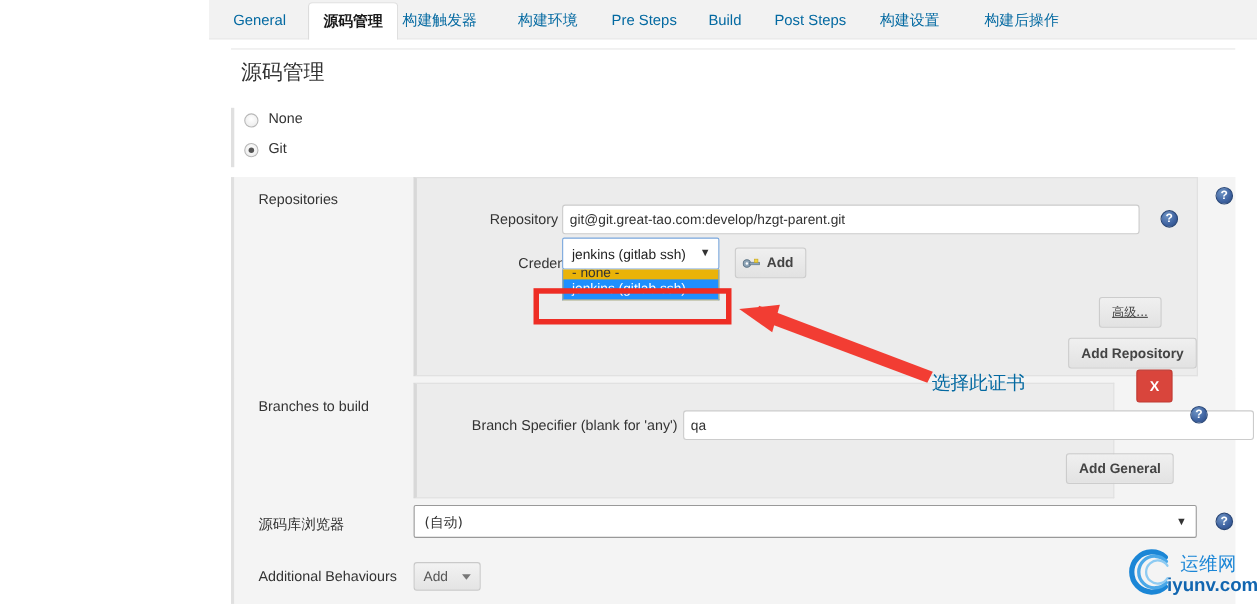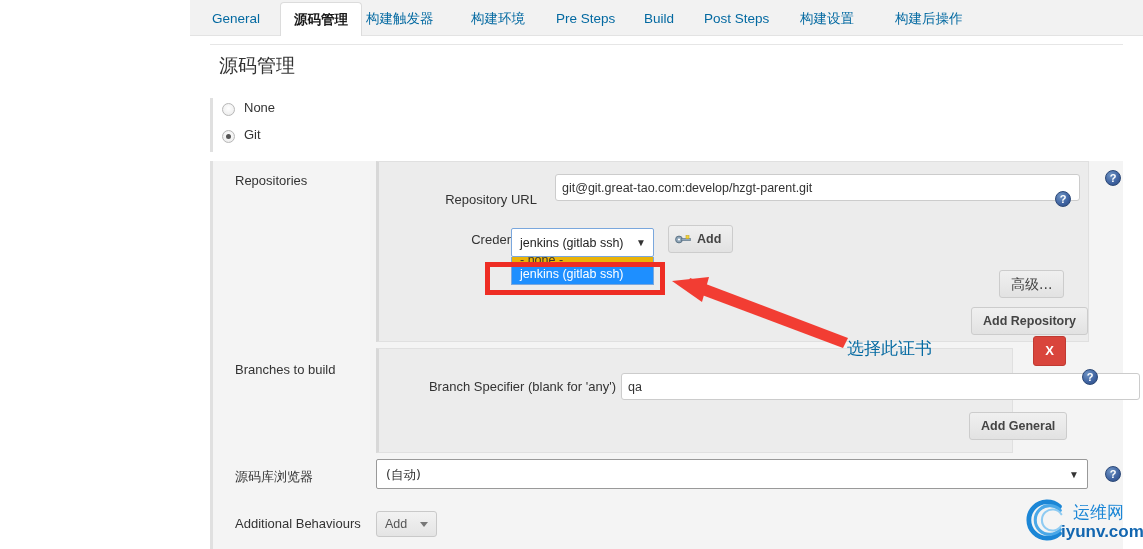--- a/index.html
+++ b/index.html
@@ -404,47 +404,47 @@
       </div>
 
       <div class="git-area" style="height:388px;">
 
         <div class="setting-row" style="height:183px;">
           <div class="setting-name" style="left:22px; top:12px;">Repositories</div>
 
           <div class="setting-main" style="left:163px; top:0px; width:713px; height:181px;">
 
             <div class="fld-label" style="left:28px; top:30px; width:130px;">Repository URL</div>
-            <input class="txt" style="left: 132px; top: 12px; width: 525px; margin-left: 44px;" type="text" value="git@git.great-tao.com:develop/hzgt-parent.git">
+            <input class="txt" style="left: 132px; top: 24px; width: 525px;" type="text" value="git@git.great-tao.com:develop/hzgt-parent.git">
             <div class="help" style="left:676px; top:29px;"></div>
 
             <div class="fld-label" style="left:28px; top:70px; width:130px;">Credentials</div>
 
-            <div class="sel-wrap" style="left:132px; top:66px;">
+            <div class="sel-wrap" style="left:132px; top:54px;">
               <div class="sel-box">
                 <span>jenkins (gitlab ssh)</span>
                 <span class="caret">▼</span>
               </div>
               <div class="sel-list">
                 <div class="sel-opt clipped">- none -</div>
                 <div class="sel-opt sel">jenkins (gitlab ssh)</div>
               </div>
             </div>
 
             <div class="btn btn-add-cred" style="left:289px; top:63px; height:28px; line-height:26px;">
               <svg class="key-icon" viewBox="0 0 18 10">
                 <circle cx="4" cy="5.5" r="3.4" fill="#8fa5b8" stroke="#5d7486" stroke-width="1"></circle>
                 <circle cx="4" cy="5.5" r="1.1" fill="#ffffff"></circle>
                 <rect x="6.5" y="4.4" width="9" height="2.3" fill="#8fa5b8" stroke="#5d7486" stroke-width="0.6"></rect>
                 <rect x="11" y="1.6" width="3" height="3" fill="#f2d33c" stroke="#c9a91f" stroke-width="0.6"></rect>
               </svg>
               <span>Add</span>
             </div>
 
-            <div class="btn cn" style="left:620px; top:108px; height:28px; line-height:26px; font-size:14px;">高级...</div>
+            <div class="btn cn" style="left:620px; top:108px; height:28px; line-height:26px; font-size:11px;text-decoration:underline;">高级...</div>
           </div>
 
           <div class="btn" style="left:758px; top:146px; height:28px; line-height:26px;">Add Repository</div>
 
           <div class="help" style="left:892px; top:9px;"></div>
         </div>
 
         <div class="setting-row" style="height:112px;">
           <div class="setting-name" style="left:22px; top:18px;">Branches to build</div>
 

